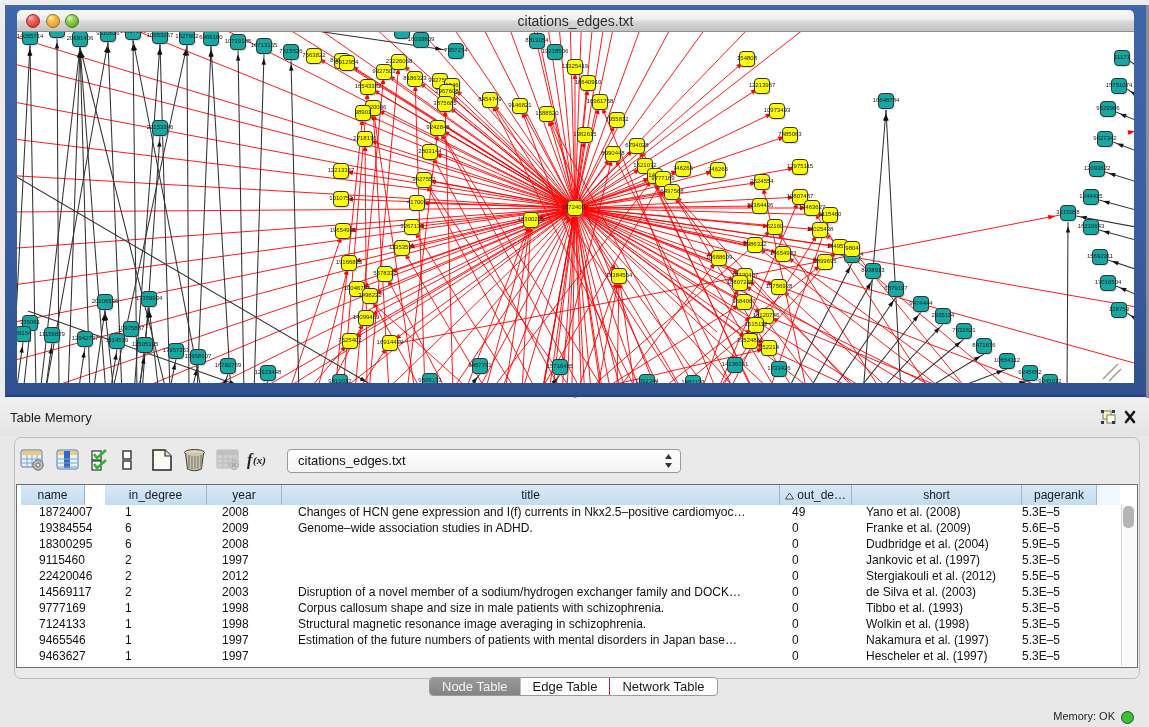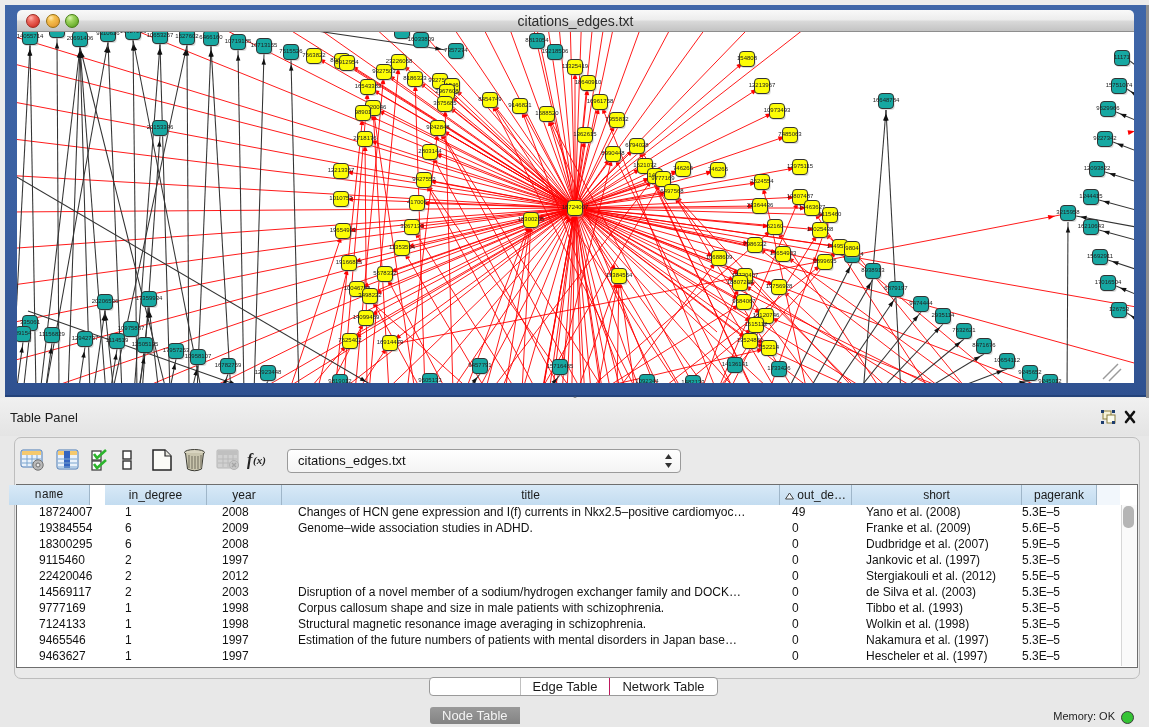--- a/index.html
+++ b/index.html
@@ -29,21 +29,21 @@
 #tbl{left:16px;width:1120px;border:1px solid #6e6e6e;background:#fff;}
 .hdr{position:absolute;top:485px;height:20px;line-height:20px;background:linear-gradient(180deg,#d8e9f7,#c3dcf0);border-right:1px solid #9fb6c9;box-sizing:border-box;font-size:12px;color:#1a1a1a;text-align:center;}
 .row span{position:absolute;font-size:12px;color:#111;top:0;white-space:nowrap;}
 .row{position:absolute;left:17px;width:1103px;height:16px;line-height:15px;}
 
 #sbar{left:1121px;top:505px;width:15px;height:161px;background:#fafafa;border-left:1px solid #d7d7d7;}
 #sthumb{left:1123px;top:506px;width:11px;height:22px;background:#b5b5b5;border-radius:5px;}
 
 #seg{left:429px;top:677px;height:17px;border:1px solid #9a9a9a;border-radius:4px;background:#fff;font-size:13px;color:#1a1a1a;}
 #seg span{display:inline-block;vertical-align:top;height:17px;line-height:17px;padding:0 12px;}
-#seg .sel{background:linear-gradient(180deg,#9a9a9a,#838383);color:#f4f4f4;border-radius:3px 0 0 3px;margin-top:29px;}
+#seg .sel{background:linear-gradient(180deg,#9a9a9a,#838383);color:#f4f4f4;border-radius:3px 0 0 3px;}
 #seg .mid{border-left:1px solid #c0c0c0;border-right:1px solid #be185d;text-align:center;}
 #memory{right:34px;top:710px;font-size:11px;color:#1d1d1d;}
 #memdot{left:1121px;top:711px;width:11px;height:11px;border-radius:50%;background:#35c435;border:1px solid #3c3c3c;}
 </style>
 </head>
 <body>
 <div class="abs" id="blueframe"></div>
 <div class="abs" id="rightstrip"></div>
 <div class="abs" id="titlebar">
   <div class="title">citations_edges.txt</div>
@@ -984,21 +984,21 @@
       <g stroke="#9a9a9a" stroke-width="1.4">
         <line x1="1086" y1="347" x2="1101" y2="332"></line>
         <line x1="1092" y1="349" x2="1104" y2="337"></line>
       </g>
     </svg>
   </div>
 
 <div class="abs" id="panel">
   <div class="abs" style="left:566px;top:-2px;width:18px;height:8px;color:#777;font-size:9px;line-height:8px;text-align:center">⌃</div>
   <div class="abs" id="panelhdr">
-      <span class="lbl">Table Panel</span>
+      <span class="lbl">Table Memory</span>
     </div>
 
   <svg class="abs" style="left:1100px;top:12px" width="40" height="16">
     <rect x="3" y="1" width="8" height="8" fill="#f6f2d8" stroke="#8a7d3a"></rect>
     <rect x="7" y="5" width="8" height="8" fill="#fbfbee" stroke="#8a7d3a"></rect>
     <rect x="1" y="0" width="3" height="3" fill="#1d3c6e"></rect>
       <rect x="12" y="0" width="3" height="3" fill="#1d3c6e"></rect>
     <rect x="1" y="11" width="3" height="3" fill="#1d3c6e"></rect>
       <rect x="12" y="11" width="3" height="3" fill="#1d3c6e"></rect>
     <path d="M26 2 L34 12 M34 2 L26 12" stroke="#111" stroke-width="2.6" stroke-linecap="round"></path>
@@ -1061,21 +1061,21 @@
   <div class="abs" id="combo" style="position:absolute">
       <span class="t">citations_edges.txt</span>
     <svg style="position:absolute;right:7px;top:4px" width="9" height="14">
         <path d="M4.5 0 L8 5 L1 5 Z" fill="#333"></path>
         <path d="M4.5 14 L8 9 L1 9 Z" fill="#333"></path>
       </svg>
   </div>
 </div>
 
 <div class="abs" id="tbl" style="top:484px;height:182px"></div>
-<div class="hdr" style="left:9px;width:81px;font-family:Liberation Mono, monospace;">name</div>
+<div class="hdr" style="left:21px;width:64px;">name</div>
 <div class="hdr" style="left:105px;width:102px;">in_degree</div>
 <div class="hdr" style="left:207px;width:75px;">year</div>
 <div class="hdr" style="left:282px;width:498px;">title</div>
 <div class="hdr" style="left:780px;width:72px;"><svg width="9" height="8" style="vertical-align:-1px">
       <path d="M4.5 1 L8.5 7 L0.5 7 Z" fill="#eef5fb" stroke="#444" stroke-width="1"></path>
     </svg> out_de…</div>
 <div class="hdr" style="left:852px;width:170px;">short</div>
 <div class="hdr" style="left:1022px;width:75px;">pagerank</div>
 <div class="hdr" style="left:1097px;width:23px;background:#f2f7fc;border-right:none"></div>
 <div class="row" style="top:505px">
@@ -1094,21 +1094,21 @@
     <span style="left:281px;width:488px">Genome–wide association studies in ADHD.</span>
     <span style="left:775px">0</span>
     <span style="left:849px">Franke et al. (2009)</span>
     <span style="left:1005px">5.6E–5</span>
   </div>
 <div class="row" style="top:537px">
     <span style="left:22px">18300295</span>
     <span style="left:108px">6</span>
     <span style="left:205px">2008</span>
     <span style="left:775px">0</span>
-    <span style="left:849px">Dudbridge et al. (2007)</span>
+    <span style="left:849px">Dudbridge et al. (2004)</span>
     <span style="left:1005px">5.9E–5</span>
   </div>
 <div class="row" style="top:553px">
     <span style="left:22px">9115460</span>
     <span style="left:108px">2</span>
     <span style="left:205px">1997</span>
     <span style="left:775px">0</span>
     <span style="left:849px">Jankovic et al. (1997)</span>
     <span style="left:1005px">5.3E–5</span>
   </div>

